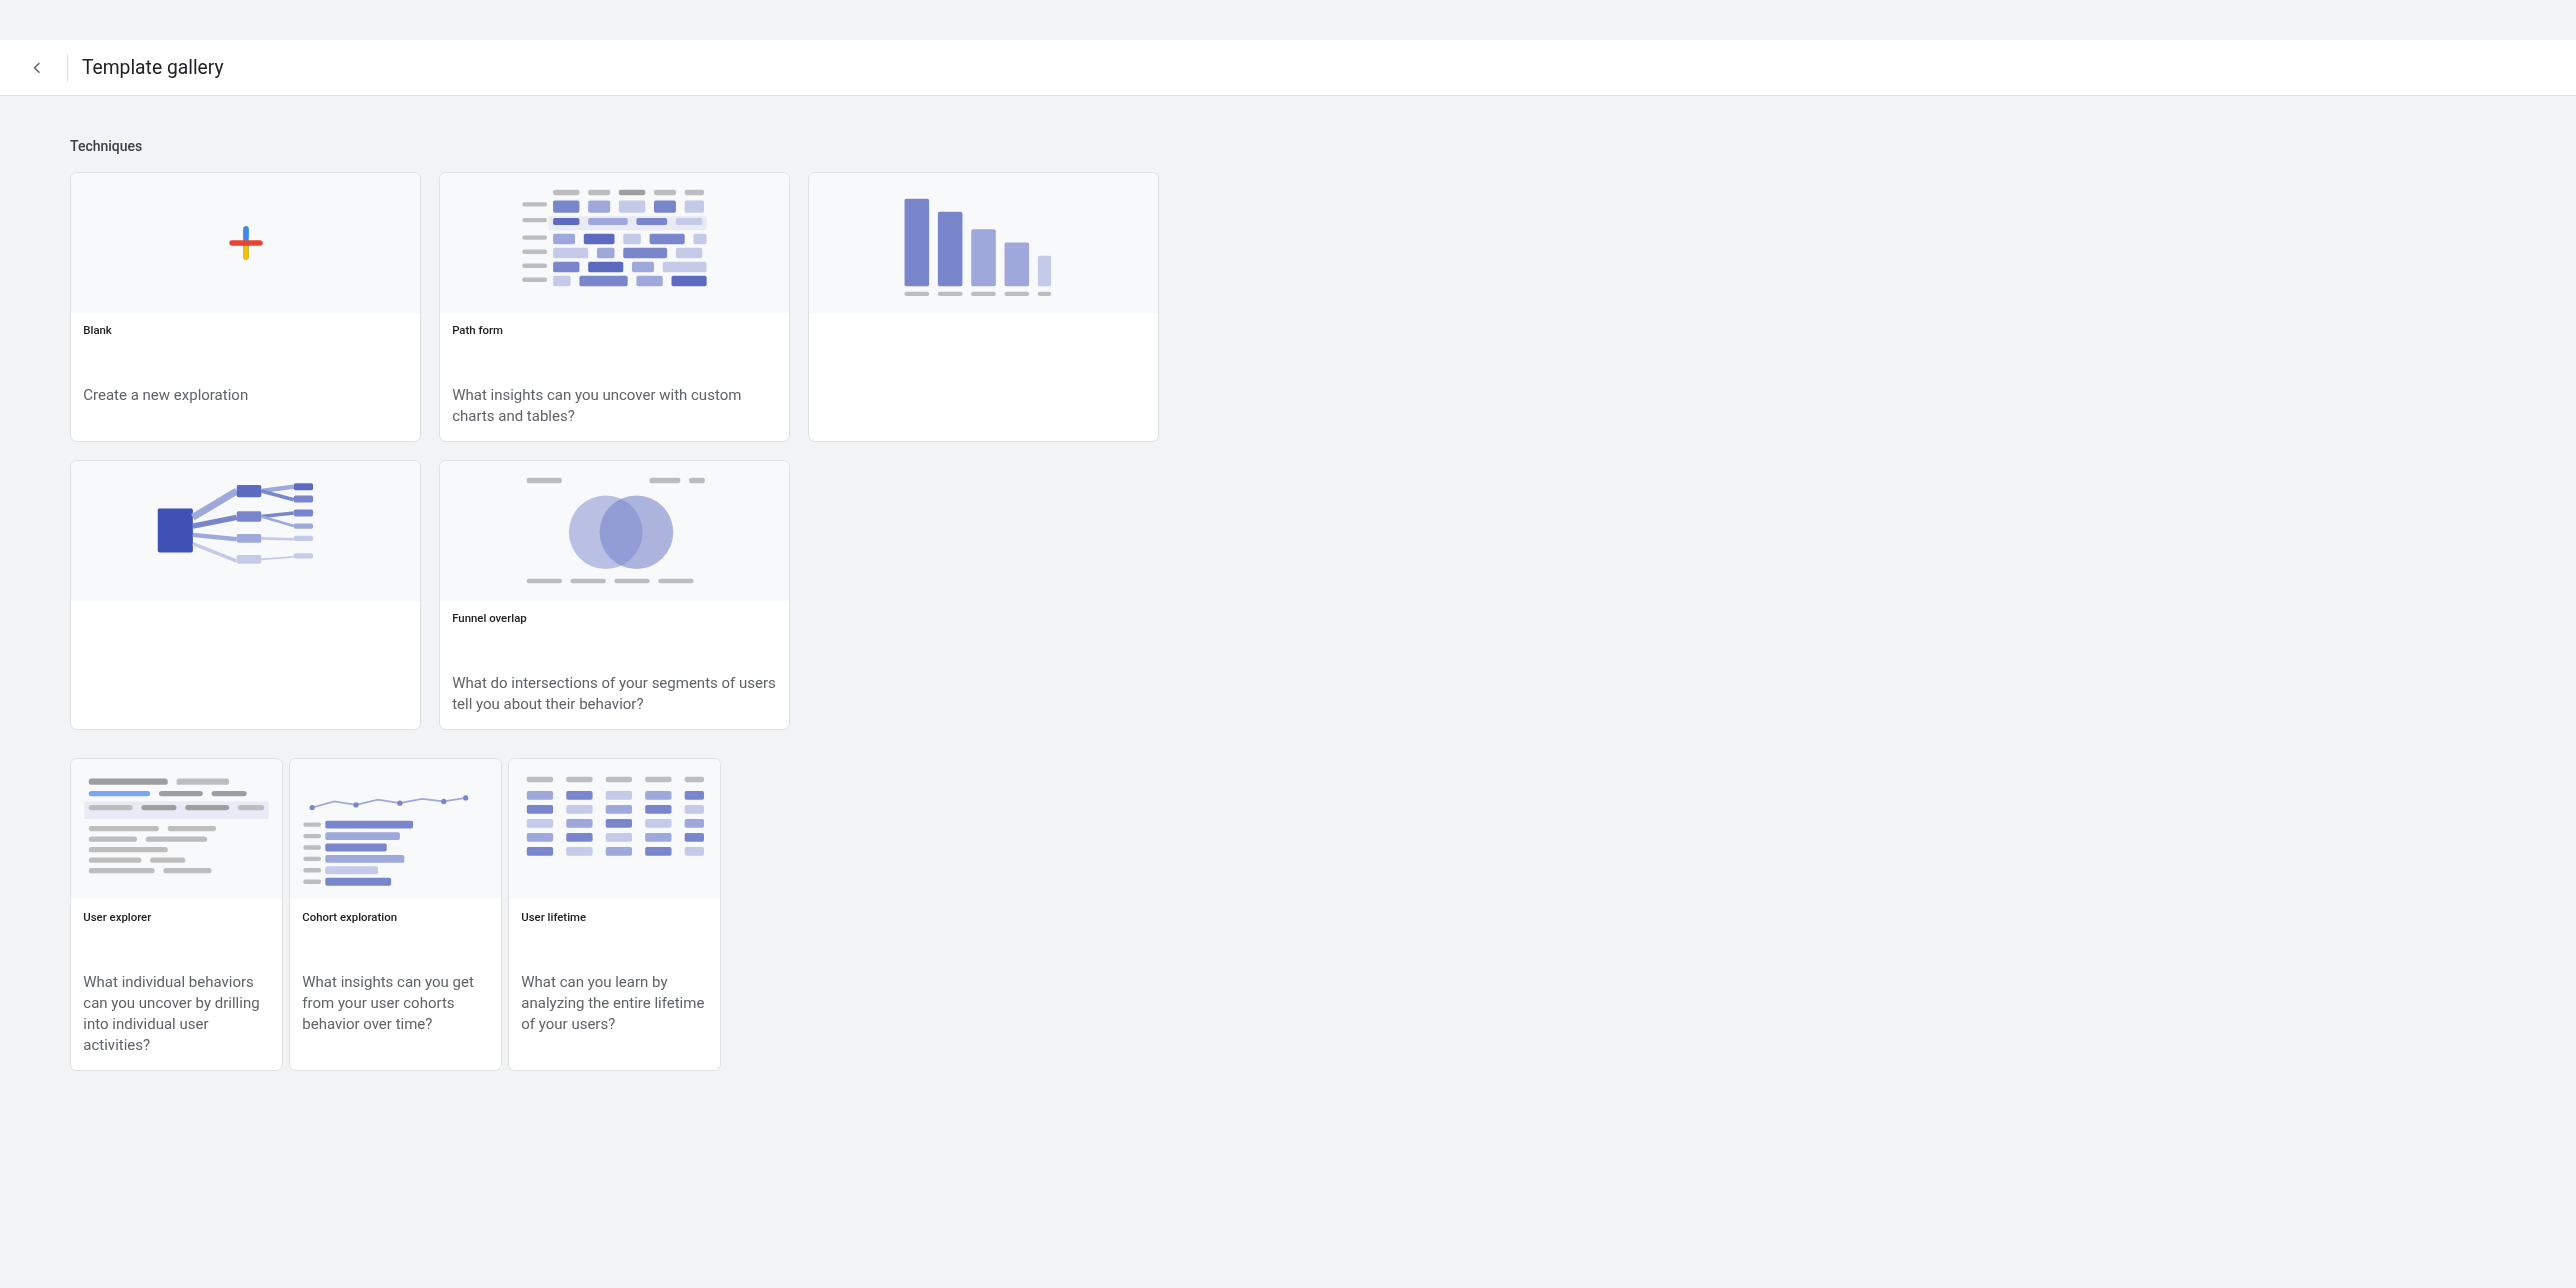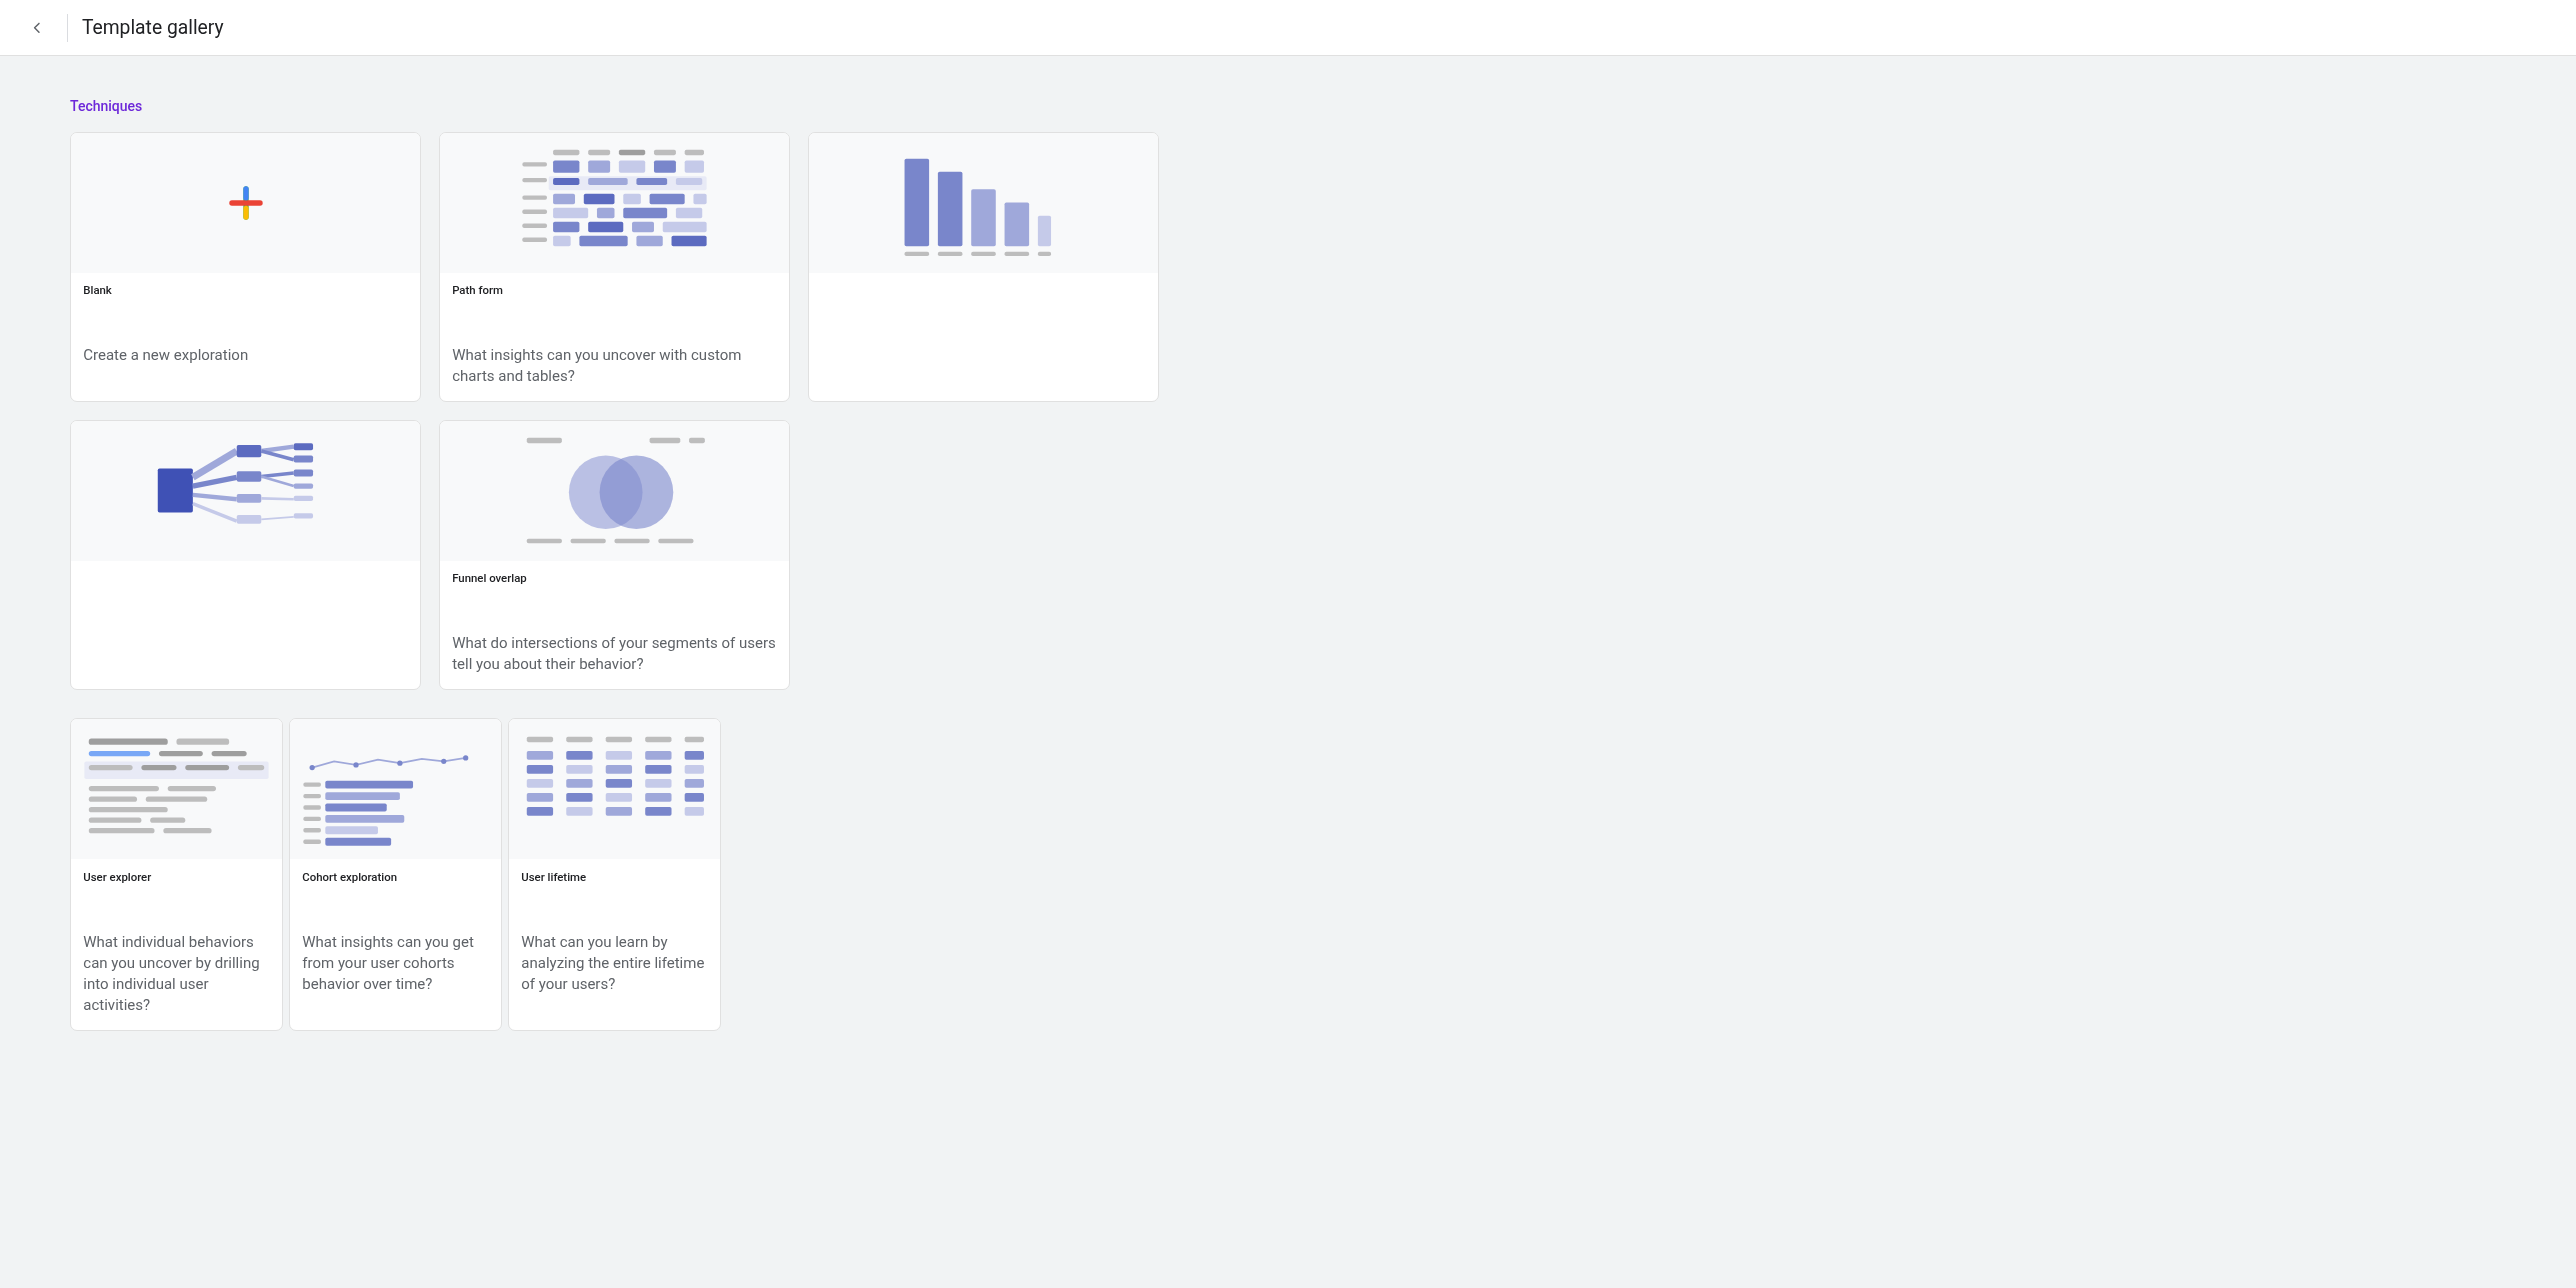--- a/index.html
+++ b/index.html
@@ -10,20 +10,21 @@
       min-height: 100vh;
     }
     .header {
       background: #fff;
       display: flex;
       align-items: center;
       padding: 0 21px;
       height: 56px;
       border-bottom: 0.9px solid #e0e0e0;
       gap: 14px;
+      margin-top: 40px;
     }
     .header-back {
       display: flex;
       align-items: center;
       justify-content: center;
       width: 32px;
       height: 32px;
       cursor: pointer;
       border-radius: 50%;
       color: #5f6368;
@@ -40,21 +41,21 @@
       color: #202124;
       letter-spacing: 0;
     }
     .main-content {
       padding: 42px 70px;
       max-width: 1229px;
     }
     .section-title {
       font-size: 14px;
       font-weight: 500;
-      color: #6d28d9;
+      color: #404040;
       margin-bottom: 17.6px;
     }
     .card-grid {
       display: grid;
       grid-template-columns: repeat(3, 1fr);
       gap: 17.6px;
       margin-bottom: 28px;
     }
     .card-grid-row2 {
       display: grid;

